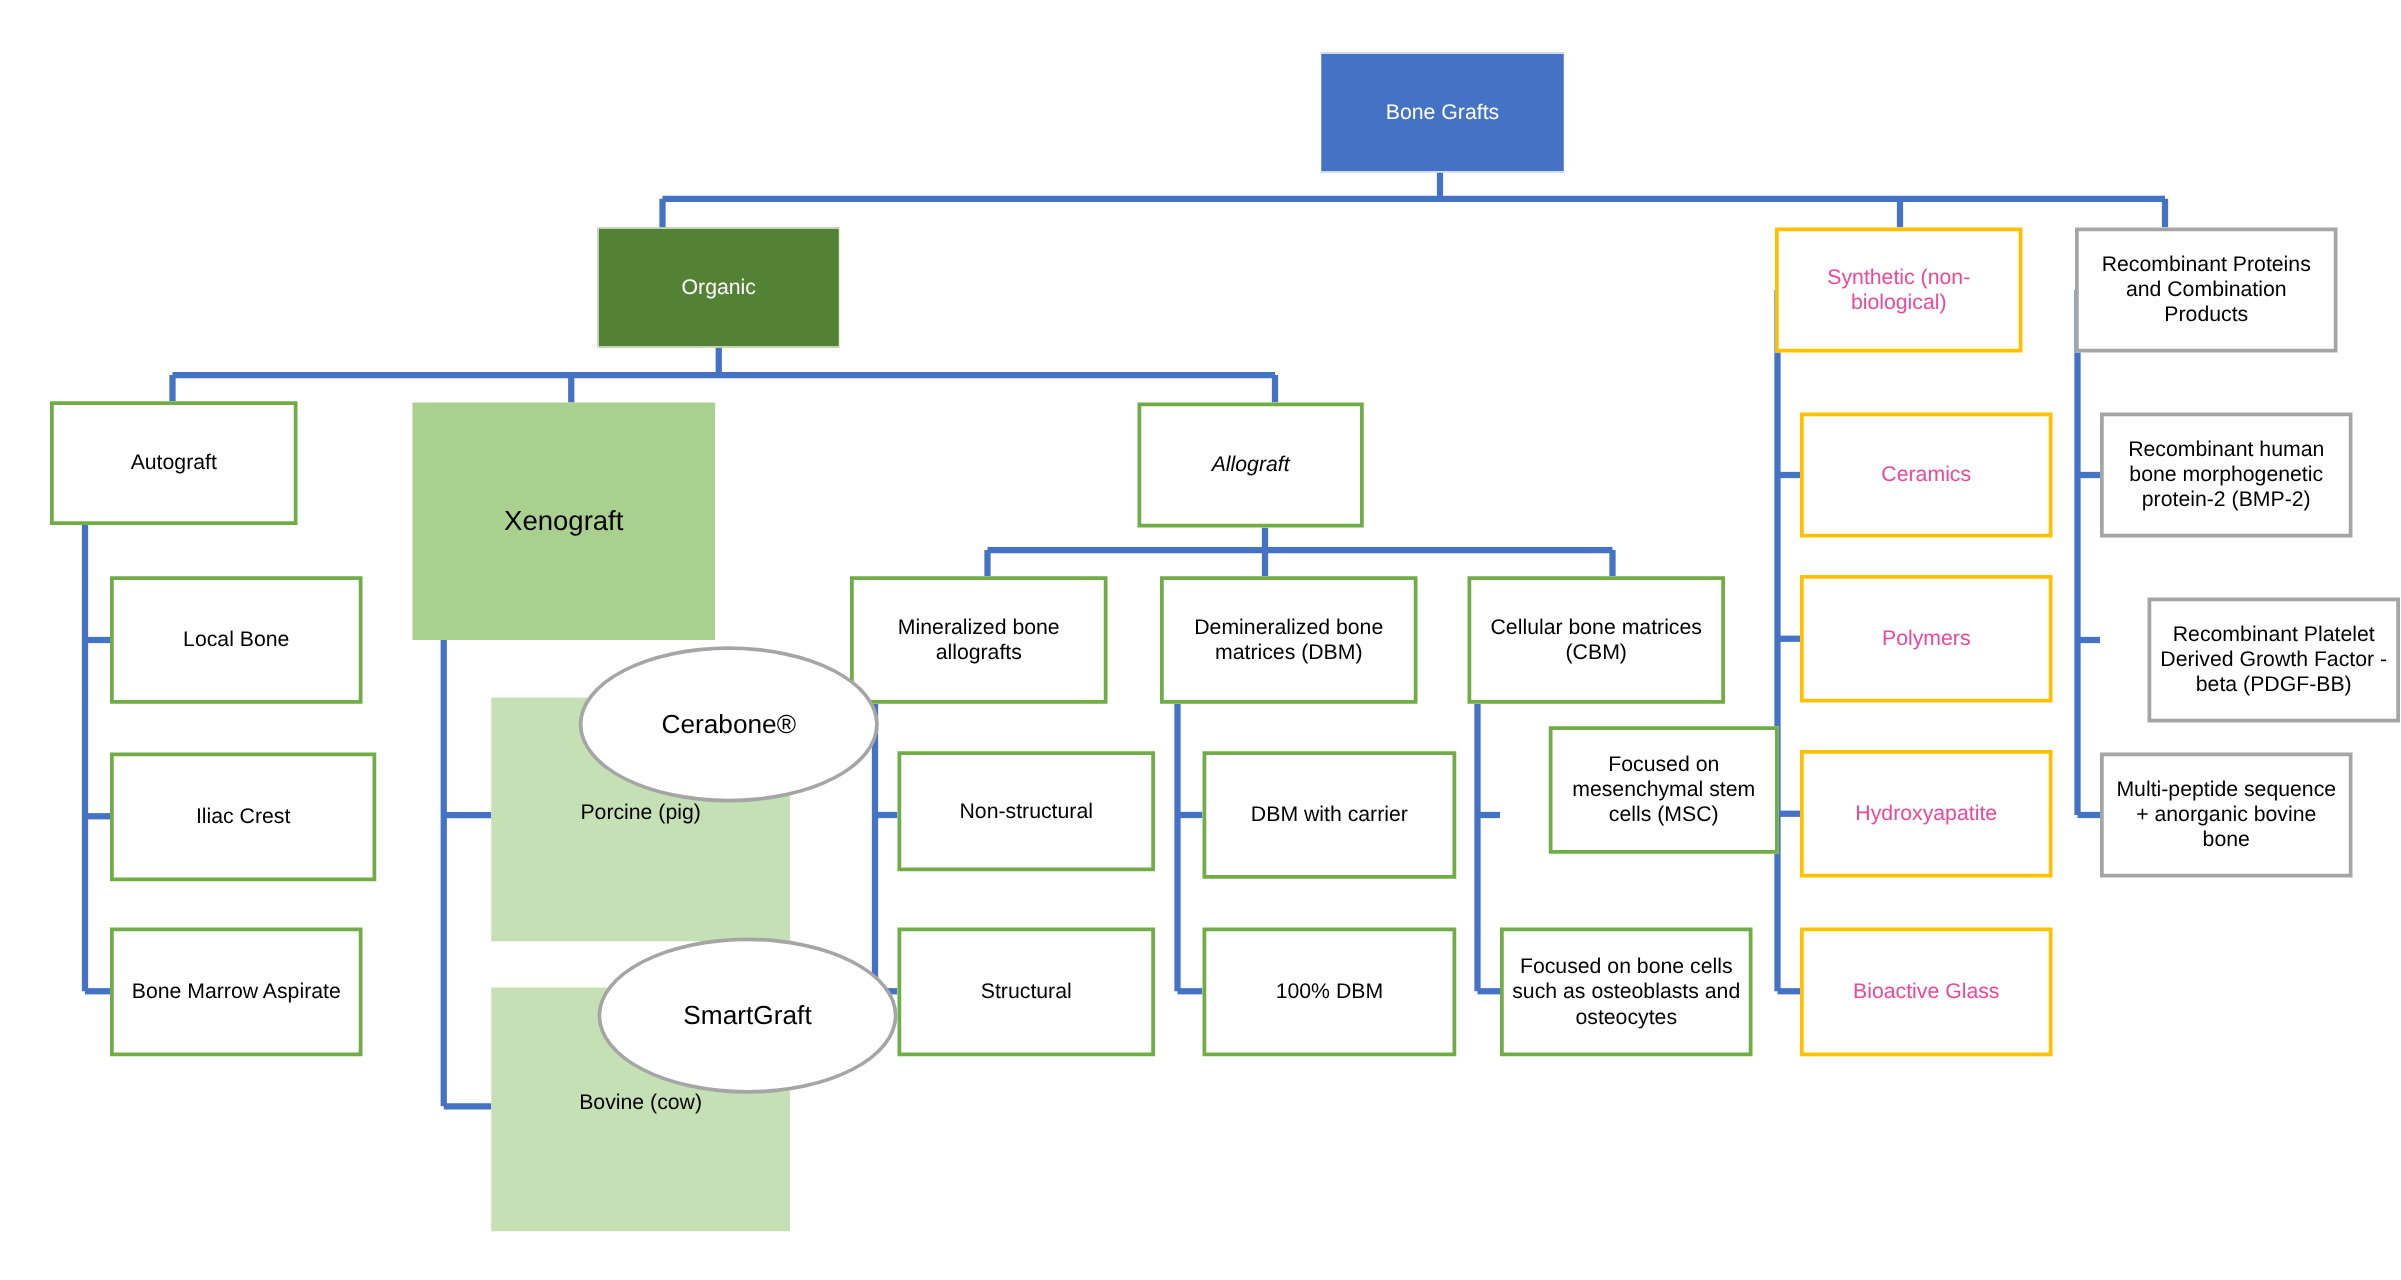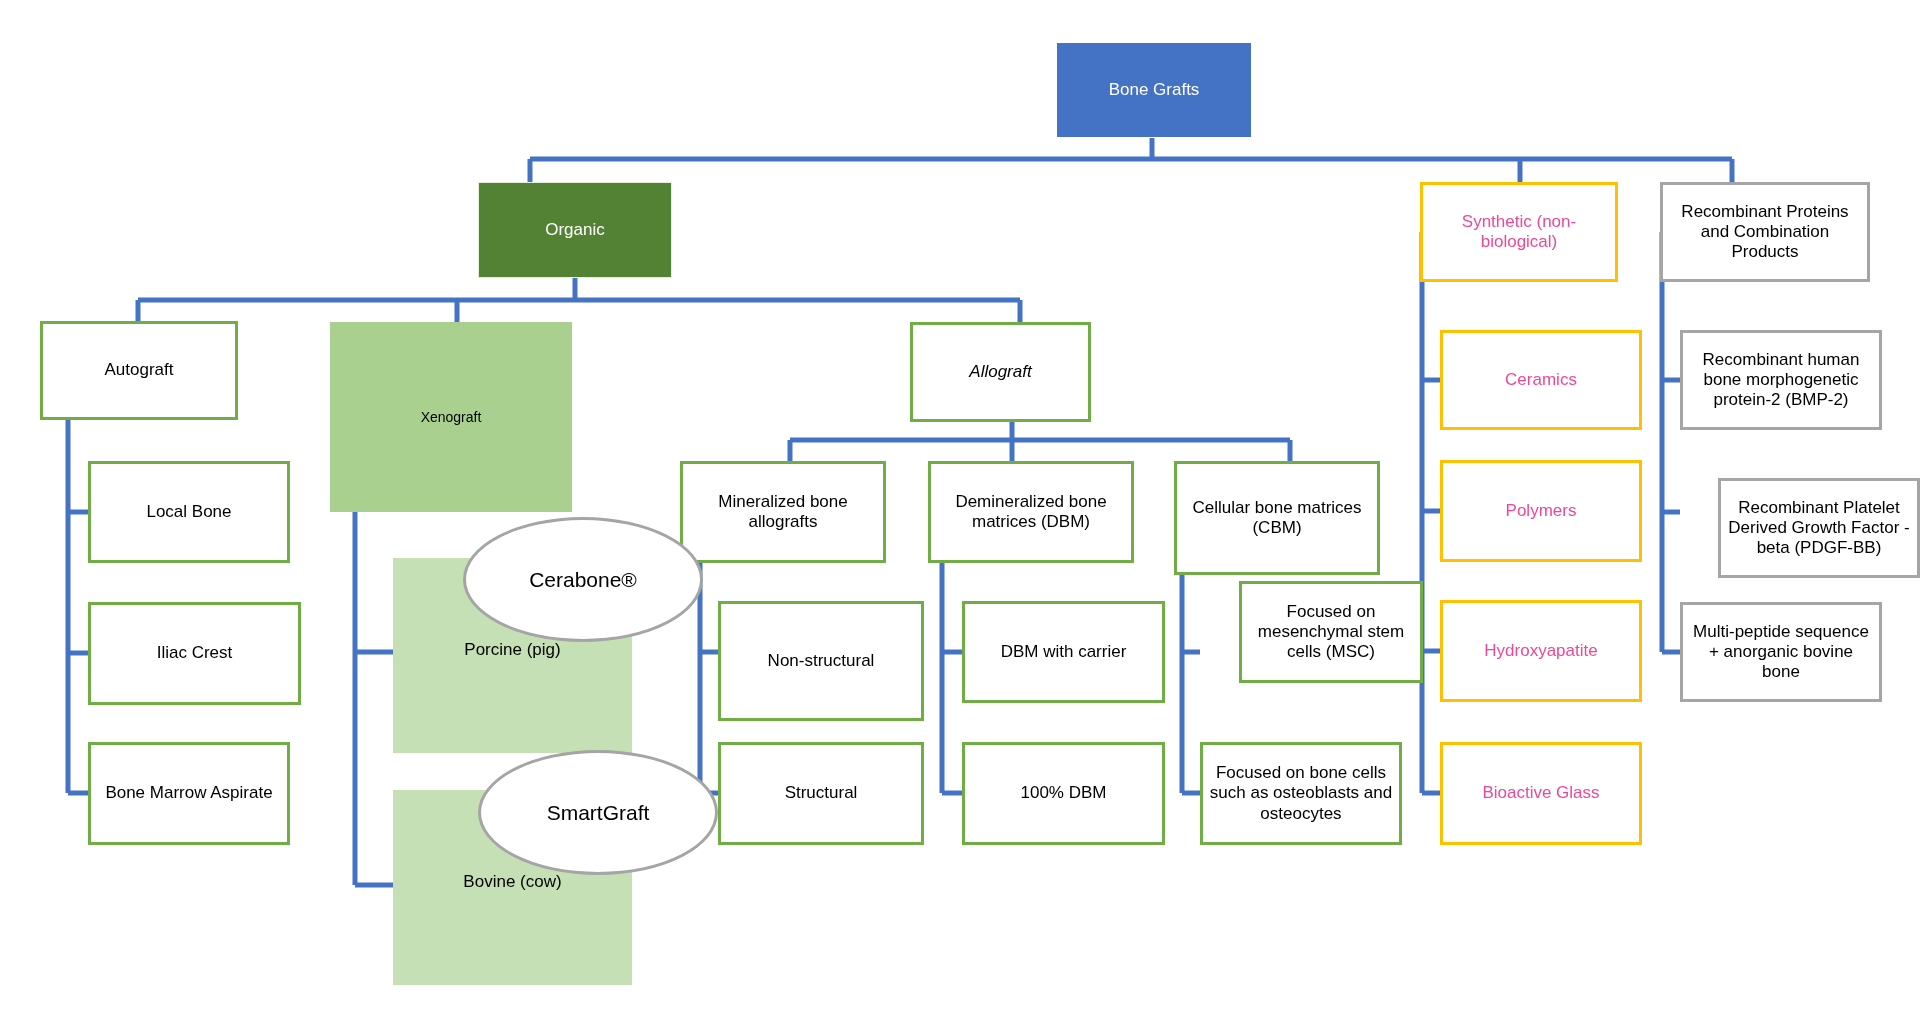--- a/index.html
+++ b/index.html
@@ -8,21 +8,21 @@
        font-family:"Liberation Sans","DejaVu Sans",sans-serif;}
   #canvas{position:absolute;left:0;top:0;width:1921px;height:1024px;}
   .node{position:absolute;box-sizing:border-box;display:flex;align-items:center;
         justify-content:center;text-align:center;line-height:1.18;z-index:5;}
   .node span{display:block;padding:0 6px;}
   .root{background:#4472C4;border:1px solid #ffffff;color:#ffffff;font-size:17px;}
   .organic{background:#548235;border:1px solid #e2efd9;color:#ffffff;font-size:17px;}
   .green-out{background:#ffffff;border:3px solid #70AD47;color:#000000;font-size:17px;}
   .yellow-out{background:#ffffff;border:3px solid #FFC000;color:#ec4899;font-size:17px;}
   .gray-out{background:#ffffff;border:3px solid #A5A5A5;color:#000000;font-size:17px;}
-  .fill-mid{background:#A9D08E;border:none;color:#000000;font-size:14px;}
+  .fill-mid{background:#A9D08E;border:none;color:#000000;font-size:22px;}
   .fill-light{background:#C5E0B4;border:none;color:#000000;font-size:17px;}
   .fill-light span,.fill-mid span{position:relative;}
   .ellipse{position:absolute;background:#ffffff;border:3px solid #A5A5A5;
            border-radius:50%;display:flex;align-items:center;justify-content:center;
            text-align:center;color:#000000;font-size:21px;z-index:20;box-sizing:border-box;}
   .porcine-lbl,.bovine-lbl{align-items:flex-start;}
   svg.links{position:absolute;left:0;top:0;width:1921px;height:1024px;z-index:1;}
 </style>
 </head>
 <body>
@@ -135,25 +135,25 @@
   <div class="ellipse" style="left:478px;top:750px;width:240px;height:125px;">
     <span>SmartGraft</span>
   </div>
 
   <div class="node green-out" style="left:680px;top:461px;width:206px;height:102px;">
     <span>Mineralized bone allografts</span>
   </div>
   <div class="node green-out" style="left:928px;top:461px;width:206px;height:102px;">
     <span>Demineralized bone matrices (DBM)</span>
   </div>
-  <div class="node green-out" style="left:1174px;top:461px;width:206px;height:114px;">
+  <div class="node green-out" style="left:1174px;top:461px;width:206px;height:102px;">
     <span>Cellular bone matrices (CBM)</span>
   </div>
 
-  <div class="node green-out" style="left:718px;top:601px;width:206px;height:120px;">
+  <div class="node green-out" style="left:718px;top:601px;width:206px;height:96px;">
     <span>Non-structural</span>
   </div>
   <div class="node green-out" style="left:718px;top:742px;width:206px;height:103px;">
     <span>Structural</span>
   </div>
 
   <div class="node green-out" style="left:962px;top:601px;width:203px;height:102px;">
     <span>DBM with carrier</span>
   </div>
   <div class="node green-out" style="left:962px;top:742px;width:203px;height:103px;">

